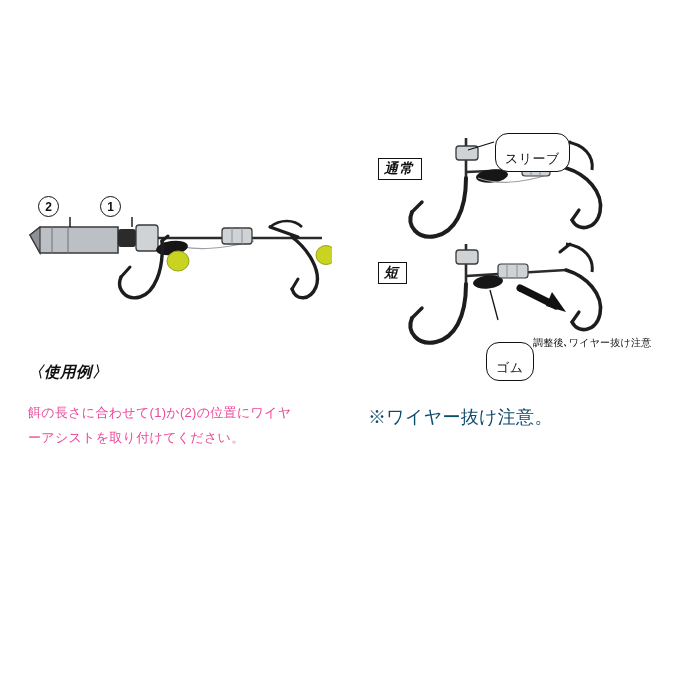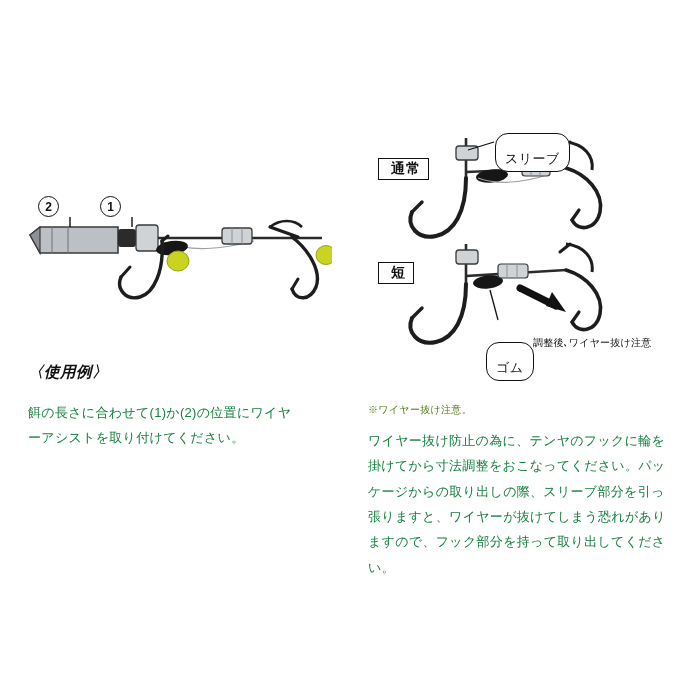--- a/index.html
+++ b/index.html
@@ -43,28 +43,28 @@
     font-size: 15.5px;
     font-weight: bold;
     letter-spacing: 0.5px;
     color: #111;
     margin: 0 0 16px 0;
     line-height: 1.2;
   }
   .body-text {
     font-size: 13px;
     line-height: 1.95;
-    color: #15803d;
+    color: #ec4899;
     margin: 0;
     letter-spacing: 0.3px;
   }
   .warn-text {
-    font-size: 10px;
+    font-size: 18px;
     line-height: 1.95;
-    color: #4d7c0f;
+    color: #0c4a6e;
     margin: 0 0 2px 0;
     letter-spacing: 0.3px;
   }
 
   .left-heading {
     position: absolute;
     left: 28px;
     top: 363px;
     font-style: italic;
   }
@@ -104,23 +104,24 @@
   }
 
   
   .chip {
     position: absolute;
     border: 1.6px solid #111;
     background: #fff;
     font-size: 14px;
     font-weight: bold;
     color: #111;
-    padding: 2px 7px 3px 12px;
+    padding: 2px 7px 3px 5px;
     line-height: 1.1;
     letter-spacing: 1px;
+    font-style: italic;
   }
   .chip-normal { left: 378px; top: 158px; }
   .chip-short  { left: 378px; top: 262px; }
 
   .callout {
     position: absolute;
     font-size: 13px;
     font-weight: normal;
     color: #111;
     letter-spacing: 0.5px;
@@ -245,15 +246,14 @@
   <div class="chip chip-normal">通常</div>
   <div class="chip chip-short">短</div>
   <div class="callout callout-sleeve">スリーブ</div>
   <div class="callout callout-gomu">ゴム</div>
   <div class="adjust-note">調整後､ワイヤー抜け注意</div>
 
   <h2 class="section-heading left-heading">〈使用例〉</h2>
   <p class="body-text left-body">餌の長さに合わせて(1)か(2)の位置にワイヤーアシストを取り付けてください。</p>
 
   <p class="warn-text right-warn">※ワイヤー抜け注意。</p>
-  <p class="body-text right-body">ワイヤー抜け防止の為に、テンヤのフックに輪を掛けてから寸法調整をおこなってください。パッケージからの取り出しの際、スリーブ部分を引っ張りますと、ワイヤーが抜けてしまう恐れがありますので、フック部分を持って取り出してください。</p>
 
 </div>
 
 </body></html>

